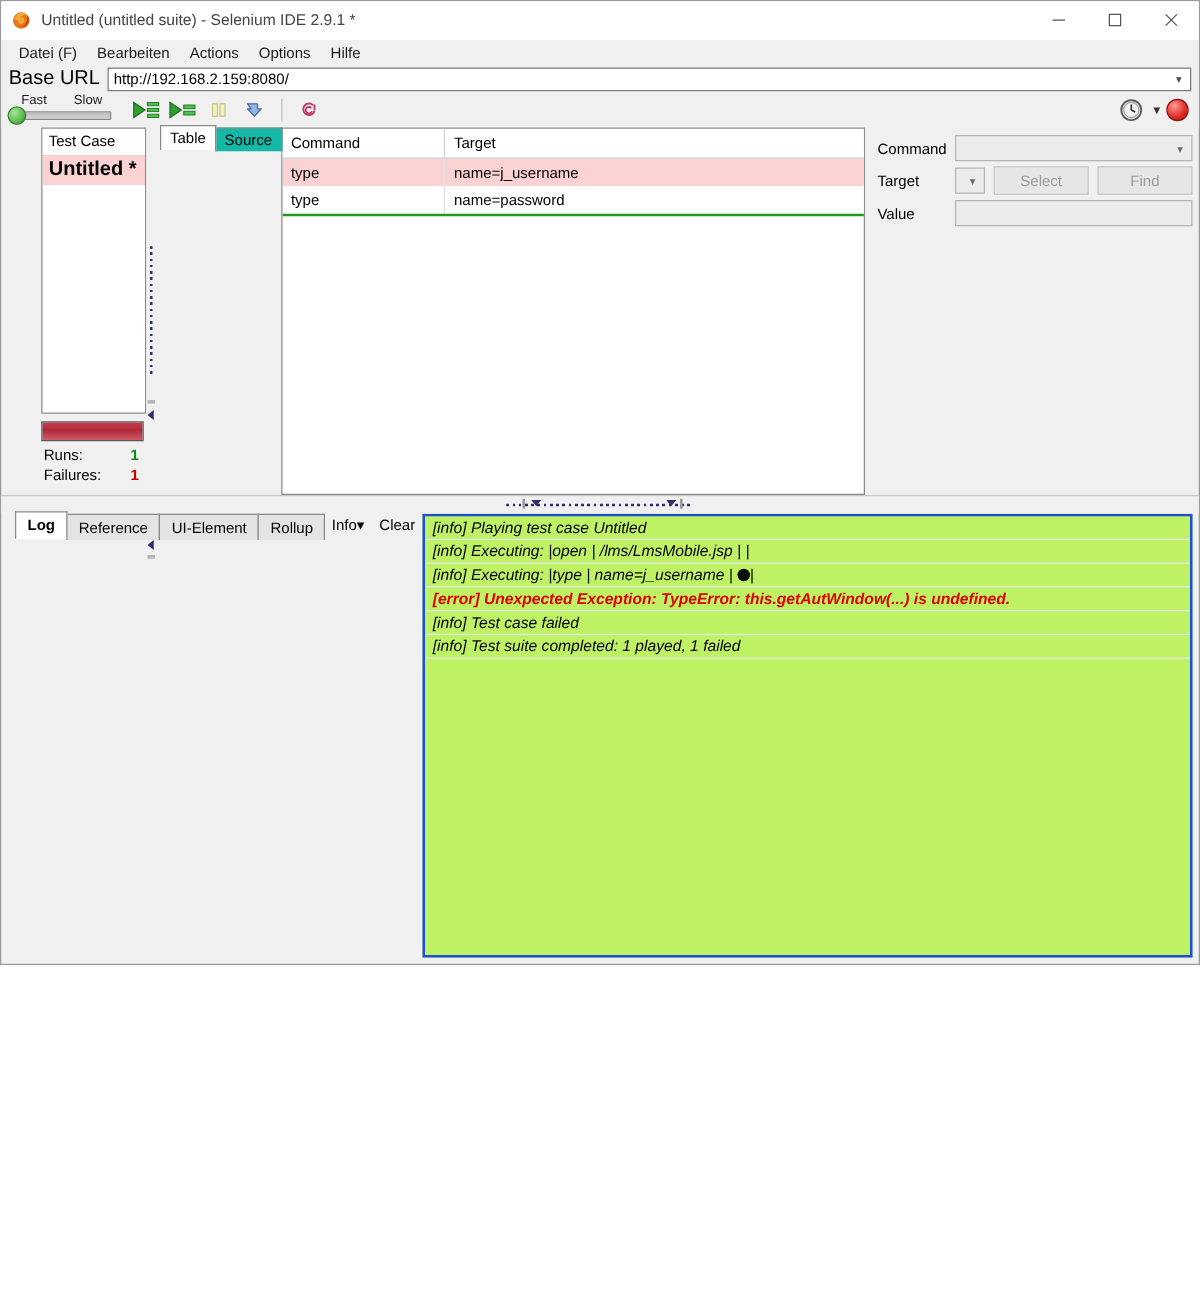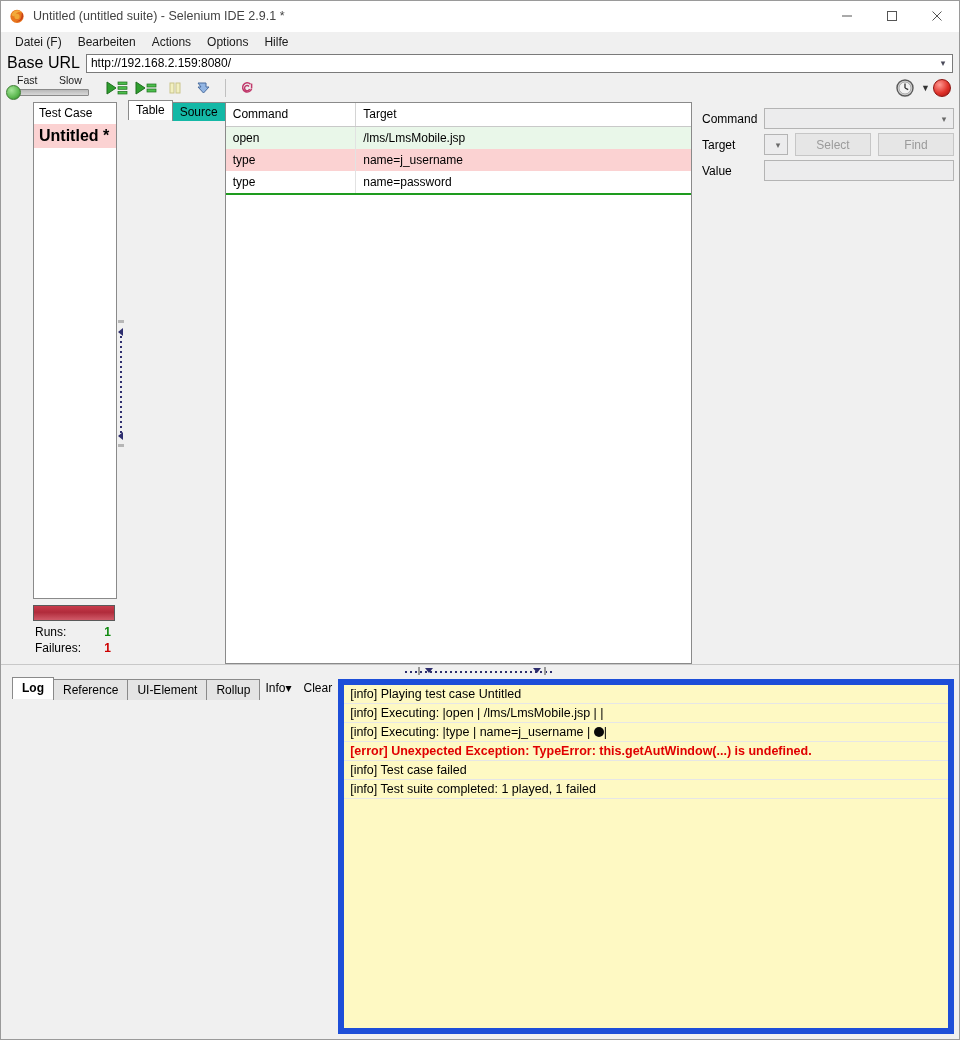--- a/index.html
+++ b/index.html
@@ -11,21 +11,21 @@
     width: 960px;
     height: 1040px;
     font-family: "Liberation Sans", sans-serif;
     font-size: 12px;
     color: #000000;
     overflow: hidden;
   }
   #app {
     position: relative;
     width: 960px;
-    height: 1040px;
+    height: 772px;
     box-sizing: border-box;
     border: 1px solid #9a9a9a;
     background: #f0f0f0;
     display: flex;
     flex-direction: column;
   }
 
   
   .titlebar {
     height: 30px;
@@ -476,25 +476,26 @@
   }
   .logtabs .spacer { flex: 1 1 auto; }
   .logtool {
     font-size: 12px;
     padding: 2px 6px;
     margin-bottom: 2px;
     white-space: nowrap;
   }
   .logbox {
     flex: 1 1 auto;
-    background: #fef9c3;
-    border: 6px solid #1d4ed8;
+    background: #bef264;
+    border: 2px solid #1d4ed8;
     box-sizing: border-box;
     min-height: 0;
     overflow: hidden;
+    font-style: italic;
   }
   .logline {
     font-size: 12.5px;
     padding: 2px 0 2px 6px;
     border-bottom: 1px solid #e6e6e6;
     white-space: nowrap;
     overflow: hidden;
   }
   .logline.error {
     color: #e00000;
@@ -659,25 +660,20 @@
               <col>
             </colgroup>
           <thead>
             <tr>
               <th>Command</th>
               <th>Target</th>
               <th>Value</th>
             </tr>
           </thead>
           <tbody>
-            <tr class="row-pass">
-              <td>open</td>
-              <td>/lms/LmsMobile.jsp</td>
-              <td></td>
-            </tr>
             <tr class="row-fail">
               <td>type</td>
               <td>name=j_username</td>
               <td><span class="blob-sm"></span></td>
             </tr>
             <tr class="row-plain row-last">
               <td>type</td>
               <td>name=password</td>
               <td><span class="blob-lg"></span></td>
             </tr>

